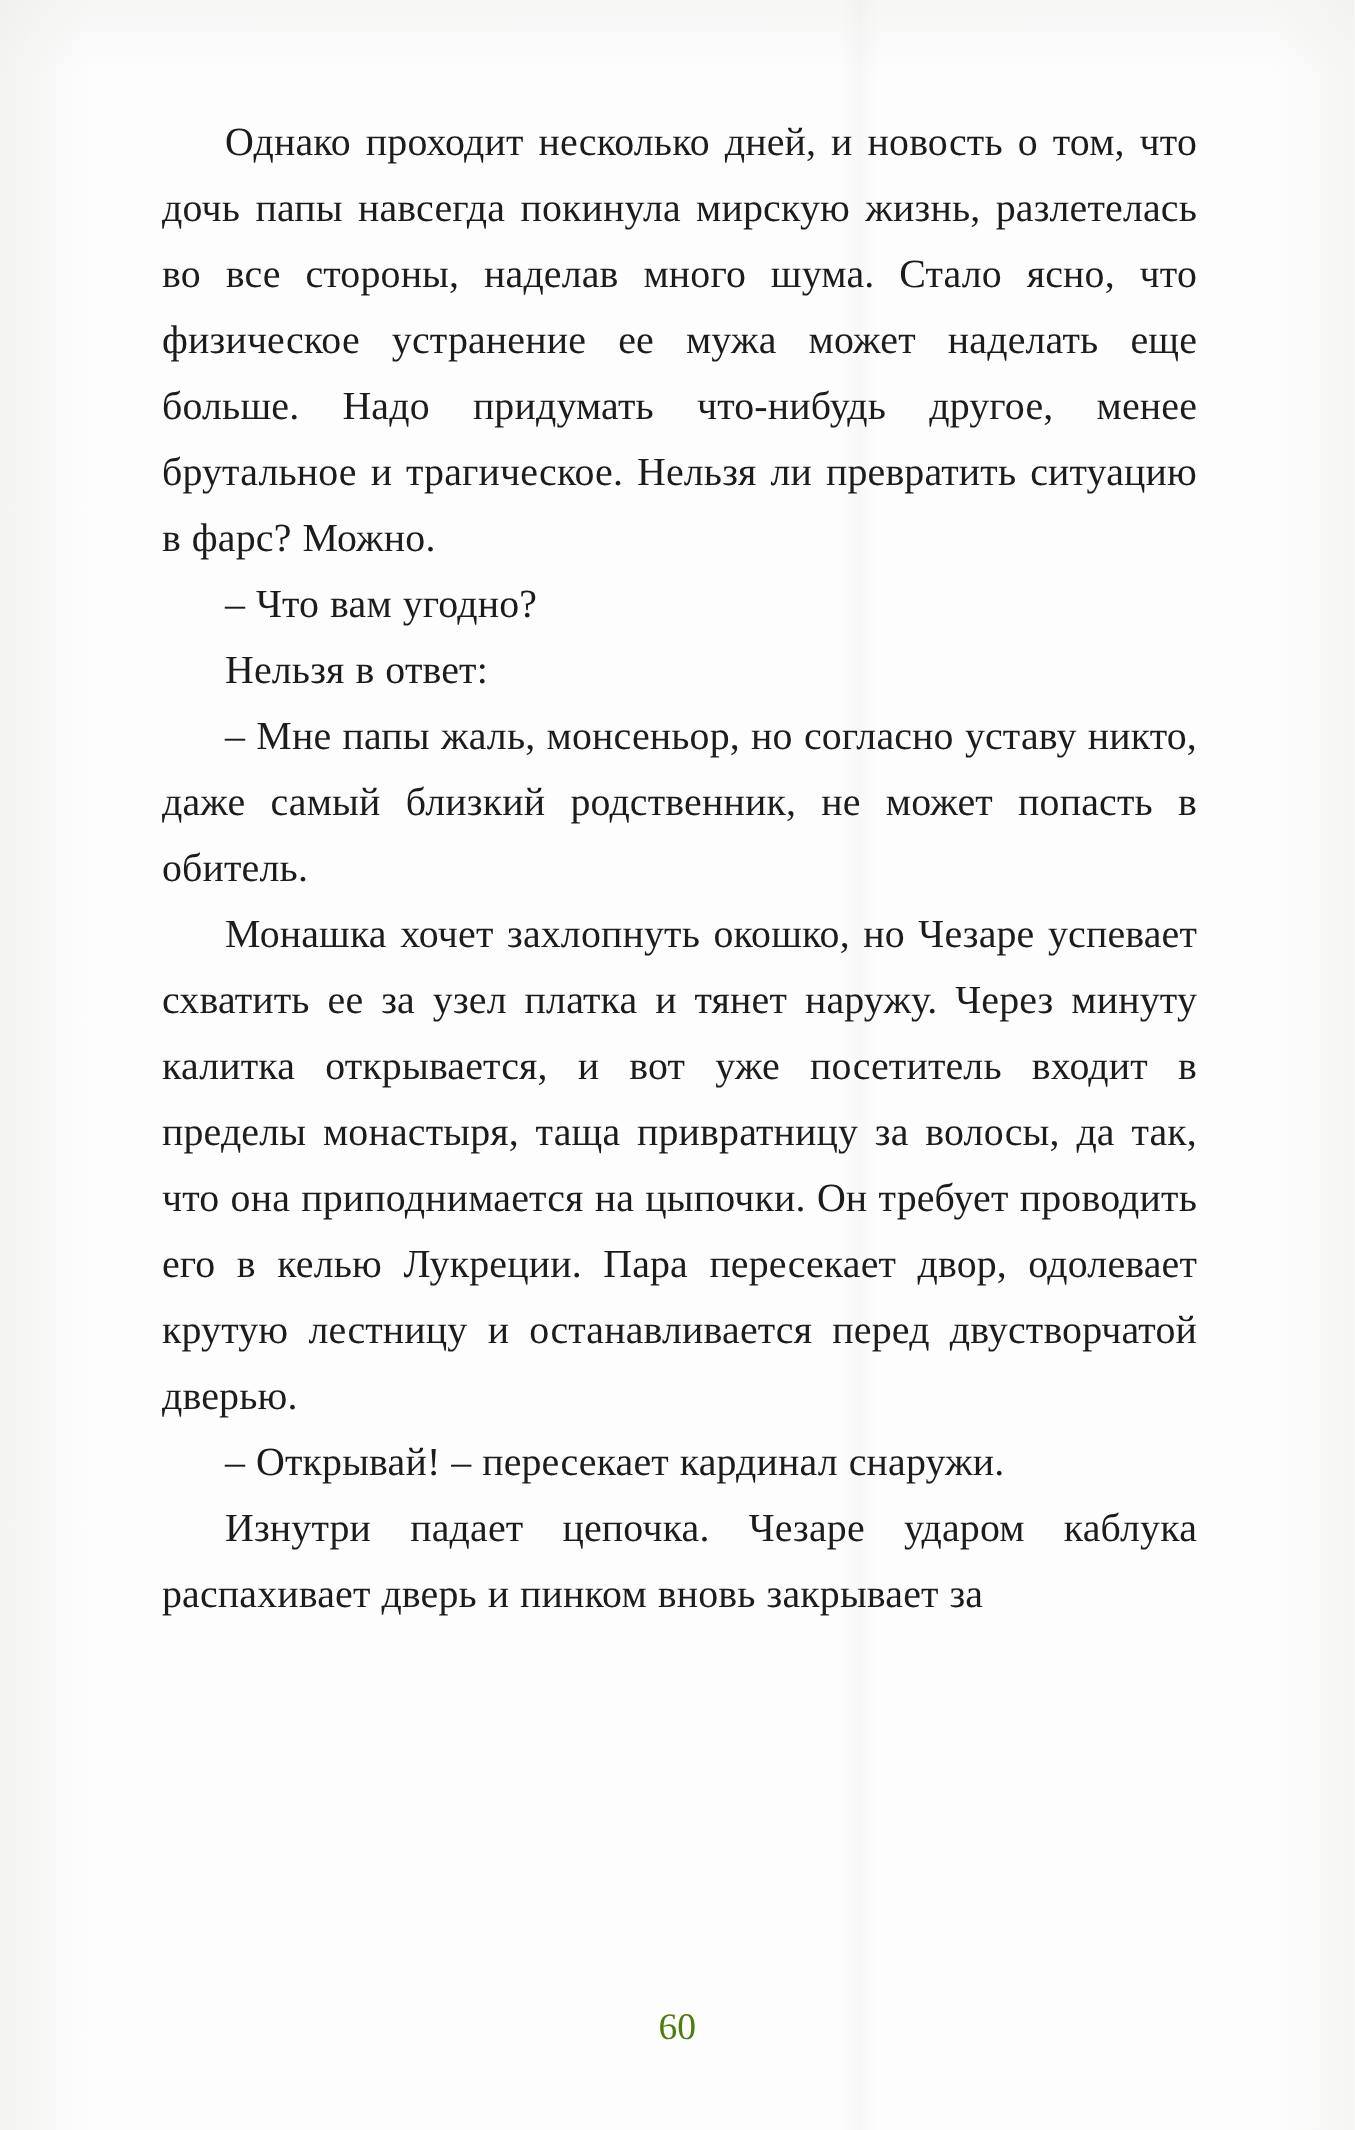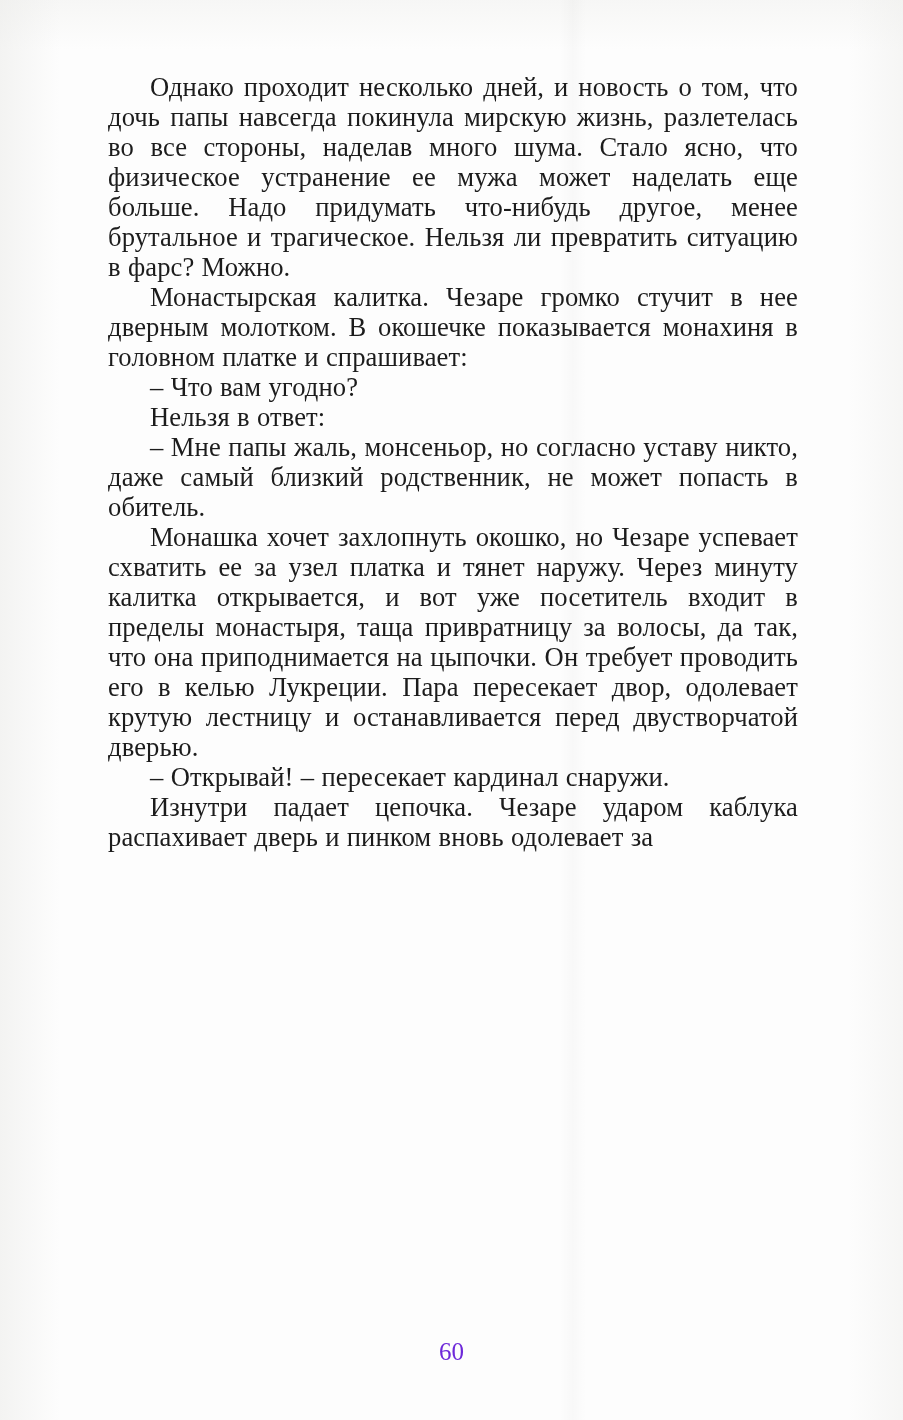--- a/index.html
+++ b/index.html
@@ -34,61 +34,60 @@
   }
   .text-column {
     position: absolute;
     left: 108px;
     top: 72px;
     width: 690px;
   }
   p {
     margin: 0;
     font-size: 26.6px;
-    line-height: 30px;
+    line-height: 44px;
     text-align: justify;
     text-indent: 42px;
     letter-spacing: 0.1px;
     word-spacing: 0.5px;
     hyphens: manual;
   }
   p.dialogue {
     text-indent: 42px;
   }
   .page-number {
     position: absolute;
     left: 0;
     right: 0;
     top: 1338px;
     text-align: center;
     font-size: 25px;
-    color: #6d28d9;
+    color: #4d7c0f;
   }
   
   .seam {
     position: absolute;
     top: 0;
     bottom: 0;
     left: 560px;
     width: 26px;
     background: linear-gradient(to right, rgba(0,0,0,0.0), rgba(0,0,0,0.018), rgba(0,0,0,0.0));
     pointer-events: none;
   }
 </style>
 </head>
 <body>
 
 <div class="page">
   <div class="seam"></div>
 
   <div class="text-column">
     <p>Однако проходит несколько дней, и новость о том, что дочь папы навсегда покинула мирскую жизнь, разлетелась во все стороны, наделав много шума. Стало ясно, что физическое устранение ее мужа может наделать еще больше. Надо придумать что-нибудь другое, менее брутальное и трагическое. Нельзя ли превратить ситуацию в фарс? Можно.</p>
-    <p>Монастырская калитка. Чезаре громко стучит в нее дверным молотком. В окошечке показывается монахиня в головном платке и спрашивает:</p>
     <p class="dialogue">– Что вам угодно?</p>
     <p>Нельзя в ответ:</p>
     <p class="dialogue">– Мне папы жаль, монсеньор, но согласно уставу никто, даже самый близкий родственник, не может попасть в обитель.</p>
     <p>Монашка хочет захлопнуть окошко, но Чезаре успевает схватить ее за узел платка и тянет наружу. Через минуту калитка открывается, и вот уже посетитель входит в пределы монастыря, таща привратницу за волосы, да так, что она приподнимается на цыпочки. Он требует проводить его в келью Лукреции. Пара пересекает двор, одолевает крутую лестницу и останавливается перед двустворчатой дверью.</p>
     <p class="dialogue">– Открывай! – пересекает кардинал снаружи.</p>
-    <p>Изнутри падает цепочка. Чезаре ударом каблука распахивает дверь и пинком вновь одолевает за</p>
+    <p>Изнутри падает цепочка. Чезаре ударом каблука распахивает дверь и пинком вновь закрывает за</p>
   </div>
 
   <div class="page-number">60</div>
 </div>
 
 </body></html>

